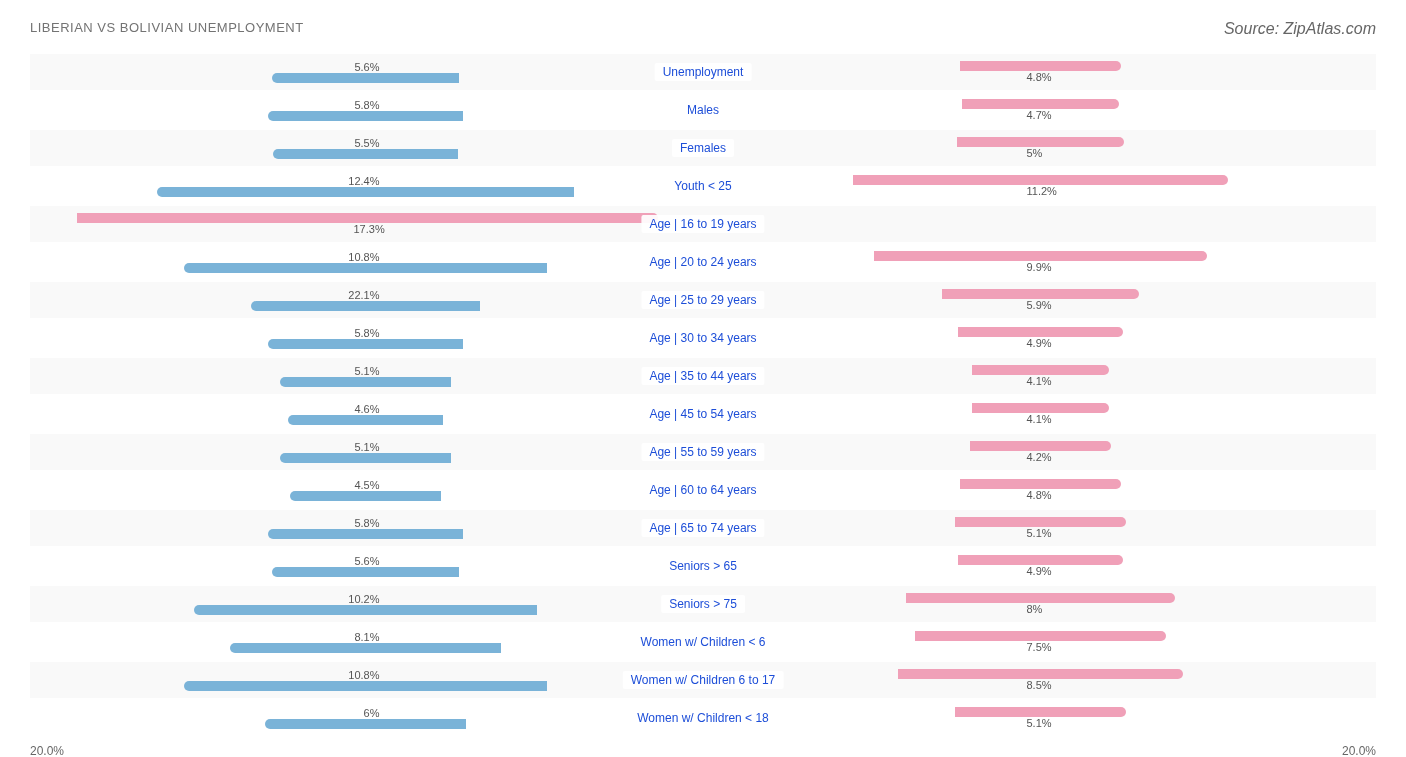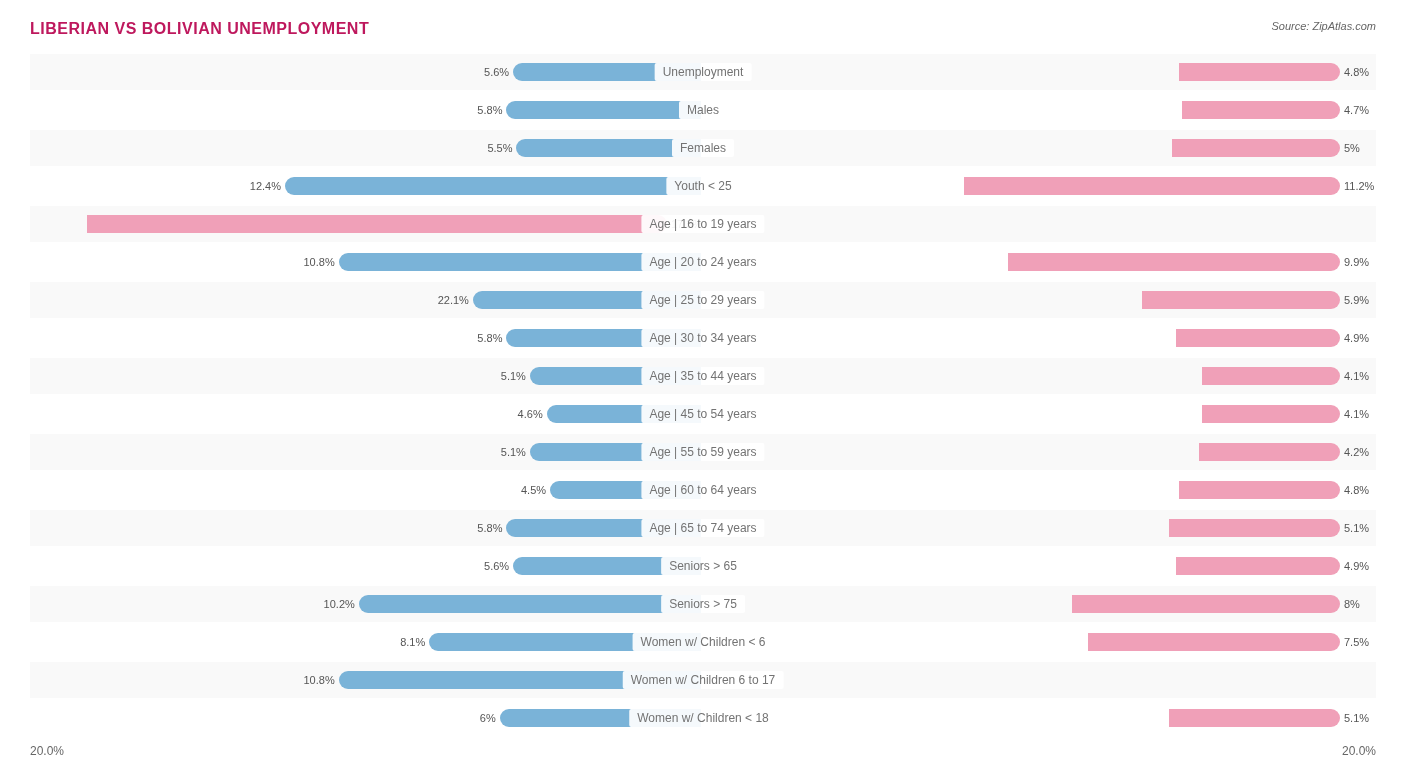--- a/index.html
+++ b/index.html
@@ -14,28 +14,28 @@
       padding: 20px 30px 40px 30px;
       background: #fff;
     }
     .chart-header {
       display: flex;
       justify-content: space-between;
       align-items: flex-start;
       margin-bottom: 16px;
     }
     .chart-title {
-      font-size: 16px;
-      font-weight: bold;
-      color: #be185d;
+      font-size: 13px;
+      font-weight: normal;
+      color: #737373;
       text-transform: uppercase;
       letter-spacing: 0.5px;
     }
     .chart-source {
-      font-size: 11px;
+      font-size: 16px;
       color: #666;
       font-style: italic;
     }
     .chart-body {
       position: relative;
     }
     .bar-row {
       display: flex;
       align-items: center;
       margin-bottom: 2px;
@@ -76,51 +76,53 @@
       padding-left: 2px;
     }
     .center-label {
       position: absolute;
       left: 50%;
       transform: translateX(-50%);
       z-index: 10;
       background: rgba(255,255,255,0.92);
       padding: 2px 8px;
       font-size: 12px;
-      color: #737373;
+      color: #1d4ed8;
       white-space: nowrap;
       border-radius: 2px;
       text-align: center;
     }
     .left-bar-wrapper {
       display: flex;
       align-items: center;
       justify-content: flex-end;
       width: 100%;
       height: 22px;
+      flex-direction: column;
     }
     .left-value {
       font-size: 11px;
       color: #555;
       margin-right: 4px;
       white-space: nowrap;
       min-width: 32px;
       text-align: right;
     }
     .left-bar {
       height: 18px;
       background: #7ab3d8;
       border-radius: 9px 0 0 9px;
     }
     .right-bar-wrapper {
       display: flex;
       align-items: center;
       justify-content: flex-end;
       width: 100%;
       height: 22px;
+      flex-direction: column;
     }
     .right-bar {
       height: 18px;
       background: #f0a0b8;
       border-radius: 0 9px 9px 0;
     }
     .right-value {
       font-size: 11px;
       color: #555;
       margin-left: 4px;
@@ -423,20 +425,26 @@
     </div>
       <div class="bar-row">
       <div class="row-inner">
         <div class="left-section">
           <div class="left-bar-wrapper">
             <span class="left-value">10.8%</span>
             <div class="left-bar" style="width:54%;"></div>
           </div>
         </div>
         <span class="center-label">Women w/ Children 6 to 17</span>
+        <div class="right-section">
+          <div class="right-bar-wrapper">
+            <div class="right-bar" style="width:42.5%;"></div>
+            <span class="right-value">8.5%</span>
+          </div>
+        </div>
       </div>
     </div>
       <div class="bar-row">
       <div class="row-inner">
         <div class="left-section">
           <div class="left-bar-wrapper">
             <span class="left-value">6%</span>
             <div class="left-bar" style="width:30%;"></div>
           </div>
         </div>

